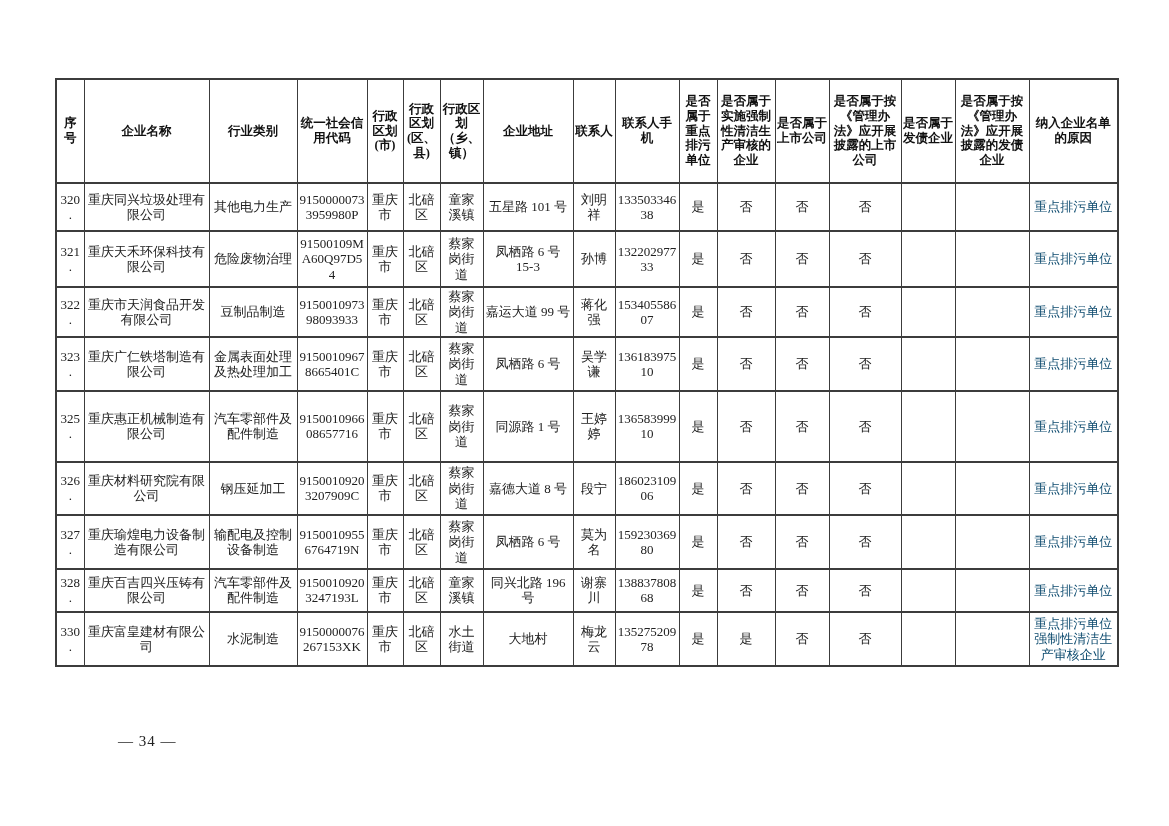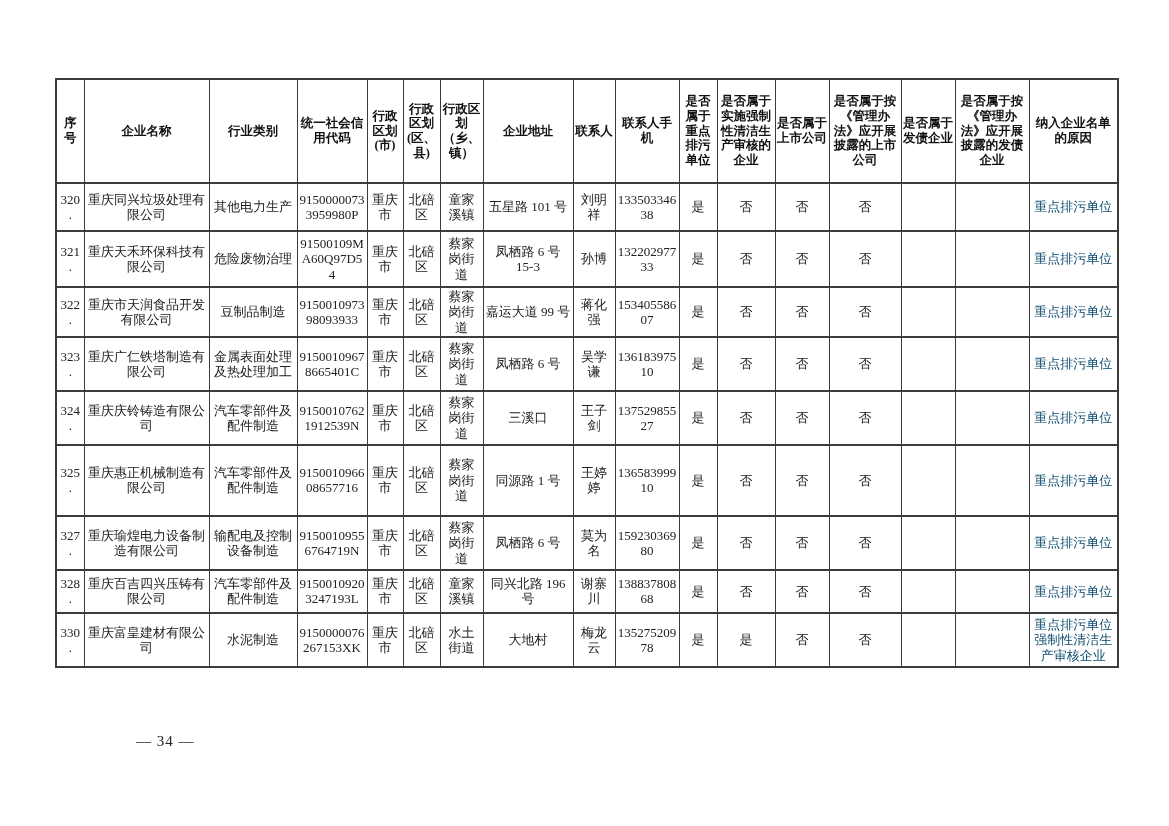--- a/index.html
+++ b/index.html
@@ -16,21 +16,21 @@
     border:1px solid #3c3c3c;
     border-top-width:2px;border-bottom-width:2px;
     text-align:center;vertical-align:middle;
     padding:1px 2px;font-size:13px;line-height:1.18;
     overflow:hidden;word-wrap:break-word;
   }
   th{font-weight:bold;font-size:12.5px;padding:2px 1px;color:#111;}
   td.code-cell{word-break:break-all;}
   td.reason-cell{color:#0c4a6e;}
   .footer-page{
-    position:absolute;left:136px;top:733px;
+    position:absolute;left:118px;top:733px;
     font-size:15px;color:#222;letter-spacing:1px;
   }
 </style>
 </head>
 <body>
 
 <div class="table-wrap">
   <table id="tbl">
       <colgroup>
         <col style="width: 28px;">
@@ -142,50 +142,50 @@
           <td>吴学谦</td>
           <td class="code-cell">13618397510</td>
           <td>是</td>
           <td>否</td>
           <td>否</td>
           <td>否</td>
           <td></td>
           <td></td>
           <td class="reason-cell">重点排污单位</td>
         </tr>
-        <tr style="height: 54px;">
-          <td>324.</td>
-          <td>重庆庆铃铸造有限公司</td>
-          <td>汽车零部件及配件制造</td>
-          <td class="code-cell">91500107621912539N</td>
-          <td>重庆市</td>
-          <td>北碚区</td>
-          <td>蔡家岗街道</td>
-          <td>三溪口</td>
-          <td>王子剑</td>
-          <td class="code-cell">13752985527</td>
-          <td>是</td>
-          <td>否</td>
-          <td>否</td>
-          <td>否</td>
-          <td></td>
-          <td></td>
-          <td class="reason-cell">重点排污单位</td>
-        </tr>
         <tr style="height: 71px;">
           <td>325.</td>
           <td>重庆惠正机械制造有限公司</td>
           <td>汽车零部件及配件制造</td>
           <td class="code-cell">915001096608657716</td>
           <td>重庆市</td>
           <td>北碚区</td>
           <td>蔡家岗街道</td>
           <td>同源路 1 号</td>
           <td>王婷婷</td>
           <td class="code-cell">13658399910</td>
+          <td>是</td>
+          <td>否</td>
+          <td>否</td>
+          <td>否</td>
+          <td></td>
+          <td></td>
+          <td class="reason-cell">重点排污单位</td>
+        </tr>
+        <tr style="height: 53px;">
+          <td>326.</td>
+          <td>重庆材料研究院有限公司</td>
+          <td>钢压延加工</td>
+          <td class="code-cell">91500109203207909C</td>
+          <td>重庆市</td>
+          <td>北碚区</td>
+          <td>蔡家岗街道</td>
+          <td>嘉德大道 8 号</td>
+          <td>段宁</td>
+          <td class="code-cell">18602310906</td>
           <td>是</td>
           <td>否</td>
           <td>否</td>
           <td>否</td>
           <td></td>
           <td></td>
           <td class="reason-cell">重点排污单位</td>
         </tr>
         <tr style="height: 54px;">
           <td>327.</td>

